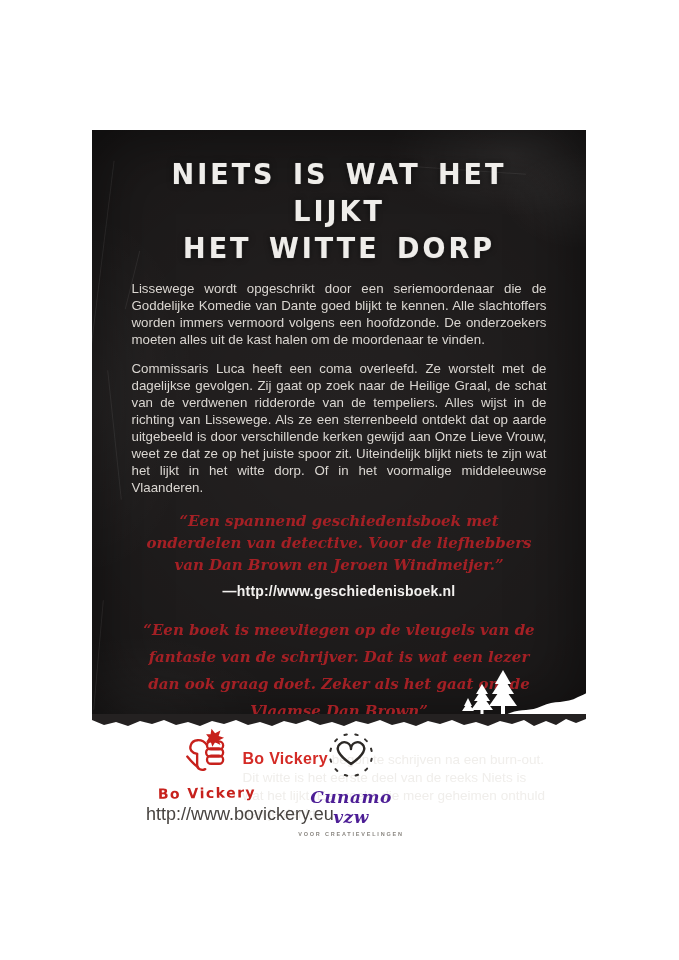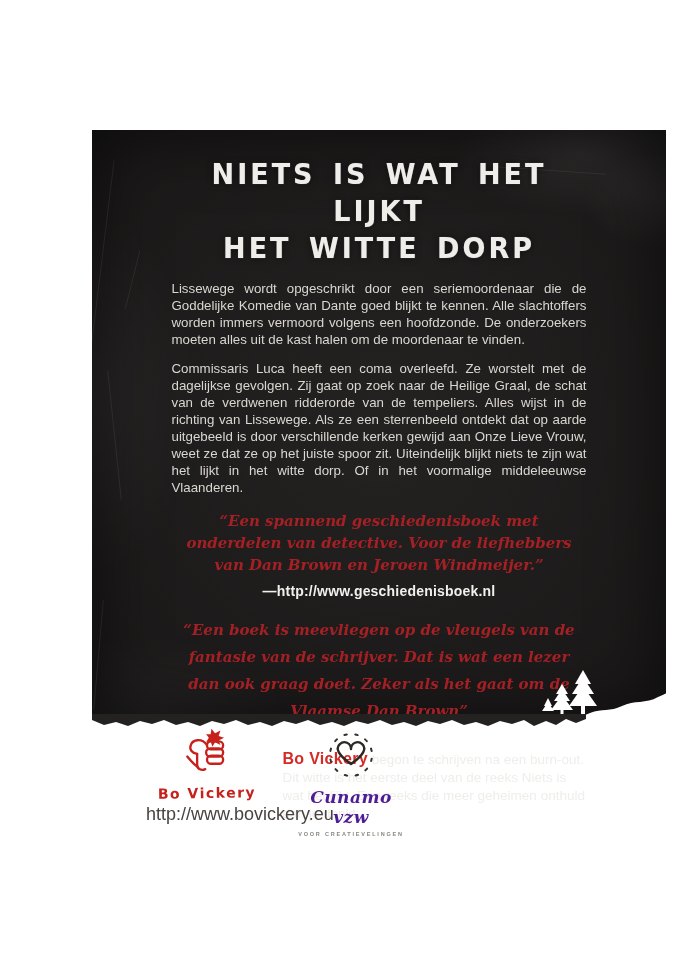--- a/index.html
+++ b/index.html
@@ -3,21 +3,21 @@
 <meta charset="utf-8">
 <style>
   html,body{margin:0;padding:0;background:#ffffff;}
   .page{
     position:relative;width:679px;height:960px;margin:0 auto;
     background:#ffffff;overflow:hidden;
     font-family:"Liberation Sans",sans-serif;
   }
   
   .panel{
-    position:absolute;left:92px;top:130px;width:574px;height:588px;
+    position:absolute;left:92px;top:130px;width:494px;height:588px;
     background-color:#242121;
     background-image:
       radial-gradient(ellipse 180px 90px at 85% 4%, rgba(255,255,255,0.07), rgba(255,255,255,0) 70%),
       radial-gradient(ellipse 120px 70px at 100% 12%, rgba(255,255,255,0.05), rgba(255,255,255,0) 70%),
       radial-gradient(ellipse 150px 260px at 0% 45%, rgba(255,255,255,0.045), rgba(255,255,255,0) 70%),
       radial-gradient(ellipse 200px 120px at 10% 100%, rgba(255,255,255,0.04), rgba(255,255,255,0) 70%),
       radial-gradient(ellipse 400px 400px at 50% 50%, rgba(0,0,0,0.0), rgba(0,0,0,0.28) 95%);
     box-shadow: inset 0 0 70px rgba(0,0,0,0.55);
   }
   .scratch{position:absolute;background:rgba(255,255,255,0.07);pointer-events:none;}

